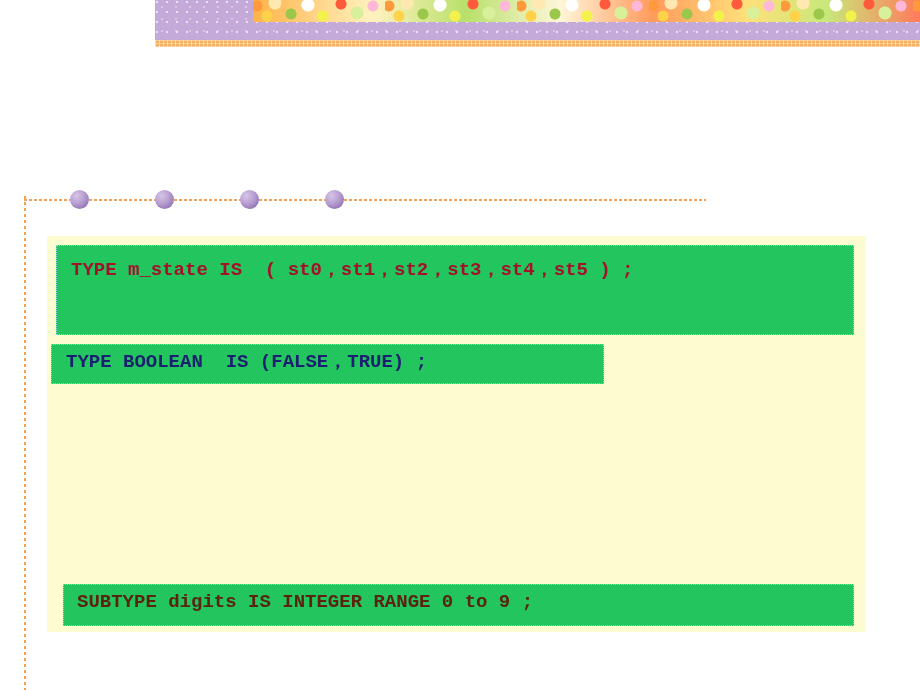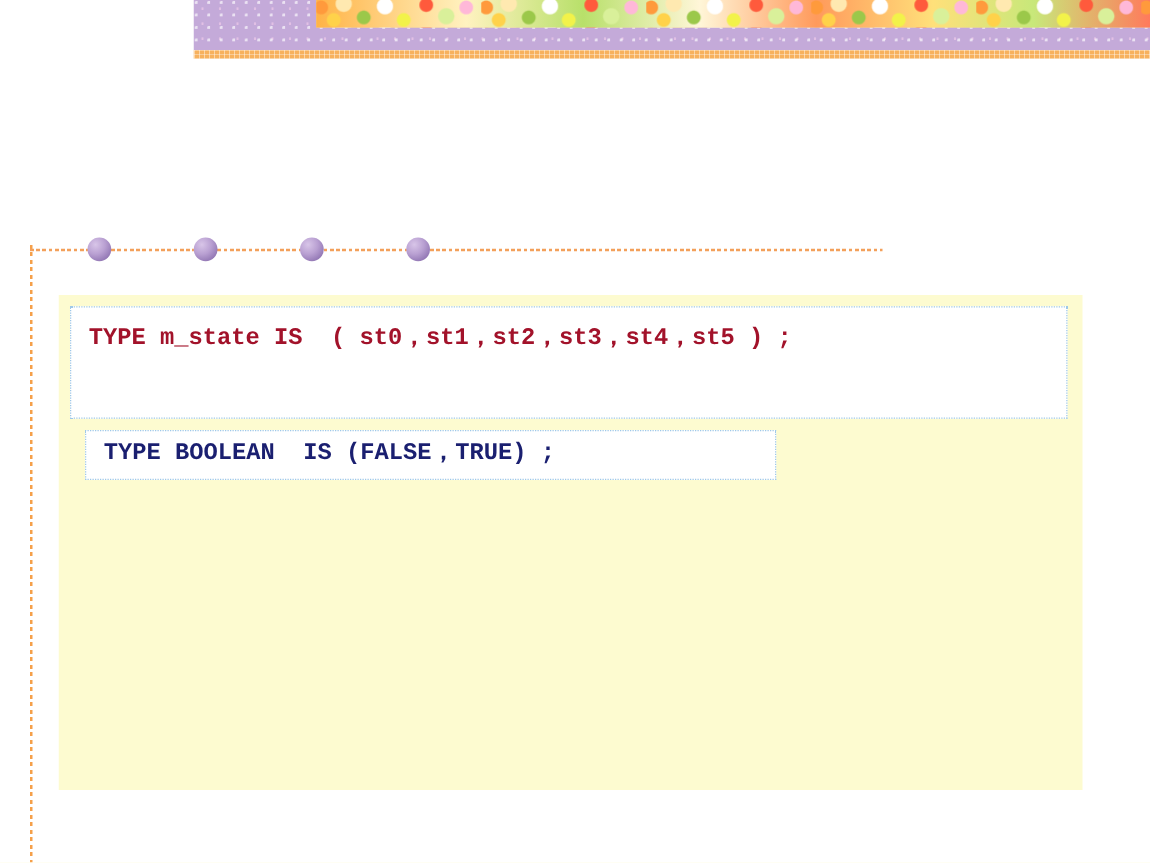--- a/index.html
+++ b/index.html
@@ -112,21 +112,21 @@
     left: 47px;
     top: 236px;
     width: 819px;
     height: 396px;
     background: #fdfbd0;
   }
 
   .code-block {
     position: absolute;
     border: 1px dotted #9ec8e8;
-    background: #ffffff;
+    background: #22c55e;
     box-sizing: border-box;
     white-space: nowrap;
   }
   .code-line {
     white-space: pre;
     line-height: 1;
   }
 
   
   #block-type-mstate { left: 9px; top: 9px; width: 798px; height: 90px; }
@@ -135,21 +135,21 @@
     font-family: "Liberation Mono", "DejaVu Sans Mono", monospace;
     font-weight: bold; font-size: 19px; color: #a2122a;
   }
   #block-type-mstate .ln2 {
     position: absolute; left: 5px; top: 57px;
     font-family: "Liberation Serif", "DejaVu Serif", serif;
     font-weight: bold; font-size: 21px; color: #a2122a;
   }
 
   
-  #block-type-boolean { left: 21px; top: 108px; width: 553px; height: 40px; }
+  #block-type-boolean { left: 4px; top: 108px; width: 553px; height: 40px; }
   #block-type-boolean .ln1 {
     position: absolute; left: 14px; top: 8px;
     font-family: "Liberation Mono", "DejaVu Sans Mono", monospace;
     font-weight: bold; font-size: 19px; color: #1a1f70;
   }
 
   
   #block-type-mylogic { left: 9px; top: 156px; width: 709px; height: 132px; }
   #block-type-mylogic .cl {
     position: absolute; left: 29px;
@@ -207,14 +207,17 @@
   <div class="code-block" id="block-type-mstate">
     <div class="code-line ln1">TYPE m_state IS  ( st0，st1，st2，st3，st4，st5 ) ;</div>
   </div>
 
   <div class="code-block" id="block-type-boolean">
     <div class="code-line ln1">TYPE BOOLEAN  IS (FALSE，TRUE) ;</div>
   </div>
 
 
 
+  <div class="code-block" id="block-subtype-digits">
+    <div class="code-line ln1">SUBTYPE digits IS INTEGER RANGE 0 to 9 ;</div>
+  </div>
 
 </div>
 
 </body></html>

